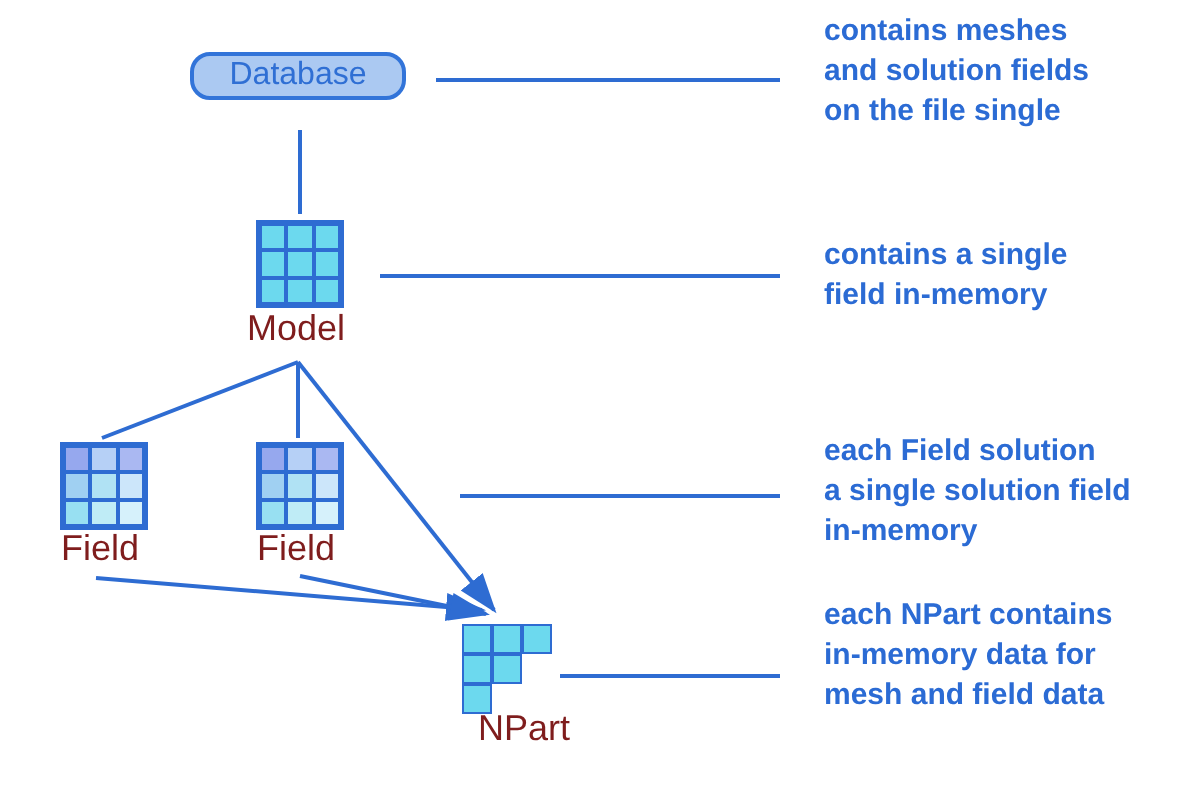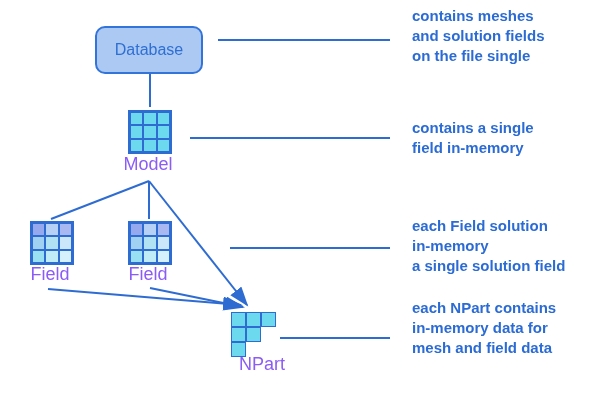--- a/index.html
+++ b/index.html
@@ -4,21 +4,21 @@
 <style>
   html,body{margin:0;padding:0;background:#ffffff;}
   #stage{
     position:relative;width:600px;height:400px;overflow:hidden;
     font-family:"Liberation Sans",sans-serif;background:#ffffff;
   }
   #wires{position:absolute;left:0;top:0;width:600px;height:400px;}
 
   
   .db-box{
-    position:absolute;left:95px;top:26px;width:108px;height:48px;
+    position:absolute;left:95px;top:26px;width:108px;height:24px;
     background:#abc9f2;border:2px solid #3274d9;border-radius:10px;
     display:flex;align-items:center;justify-content:center;
     box-sizing:border-box;
     color:#2f6fd4;font-size:16px;
   }
 
   
   .gicon{
     position:absolute;width:44px;height:44px;box-sizing:border-box;
     border:2px solid #2e6cd2;display:grid;
@@ -40,21 +40,21 @@
   .npicon{
     position:absolute;left:231px;top:312px;width:45px;height:45px;
     display:grid;grid-template-columns:15px 15px 15px;grid-template-rows:15px 15px 15px;
   }
   .npicon .c{border:1.5px solid #2e6cd2;box-sizing:border-box;}
   .npicon .empty{visibility:hidden;}
 
   
   .nlabel{
     position:absolute;width:70px;text-align:center;
-    color:#8b5cf6;font-size:18px;
+    color:#7f1d1d;font-size:18px;
   }
   #model-label{left:113px;top:154px;}
   #field1-label{left:15px;top:264px;}
   #field2-label{left:113px;top:264px;}
   #npart-label{left:227px;top:354px;}
 
   
   .note{
     position:absolute;left:412px;width:186px;
     color:#2b6bd4;font-size:15px;font-weight:bold;line-height:20px;
@@ -153,22 +153,22 @@
     <div>contains meshes</div>
     <div>and solution fields</div>
     <div>on the file single</div>
   </div>
   <div id="note-model" class="note">
     <div>contains a single</div>
     <div>field in-memory</div>
   </div>
   <div id="note-field" class="note">
     <div>each Field solution</div>
+    <div>a single solution field</div>
     <div>in-memory</div>
-    <div>a single solution field</div>
   </div>
   <div id="note-npart" class="note">
     <div>each NPart contains</div>
     <div>in-memory data for</div>
     <div>mesh and field data</div>
   </div>
 
 </div>
 
 </body></html>

